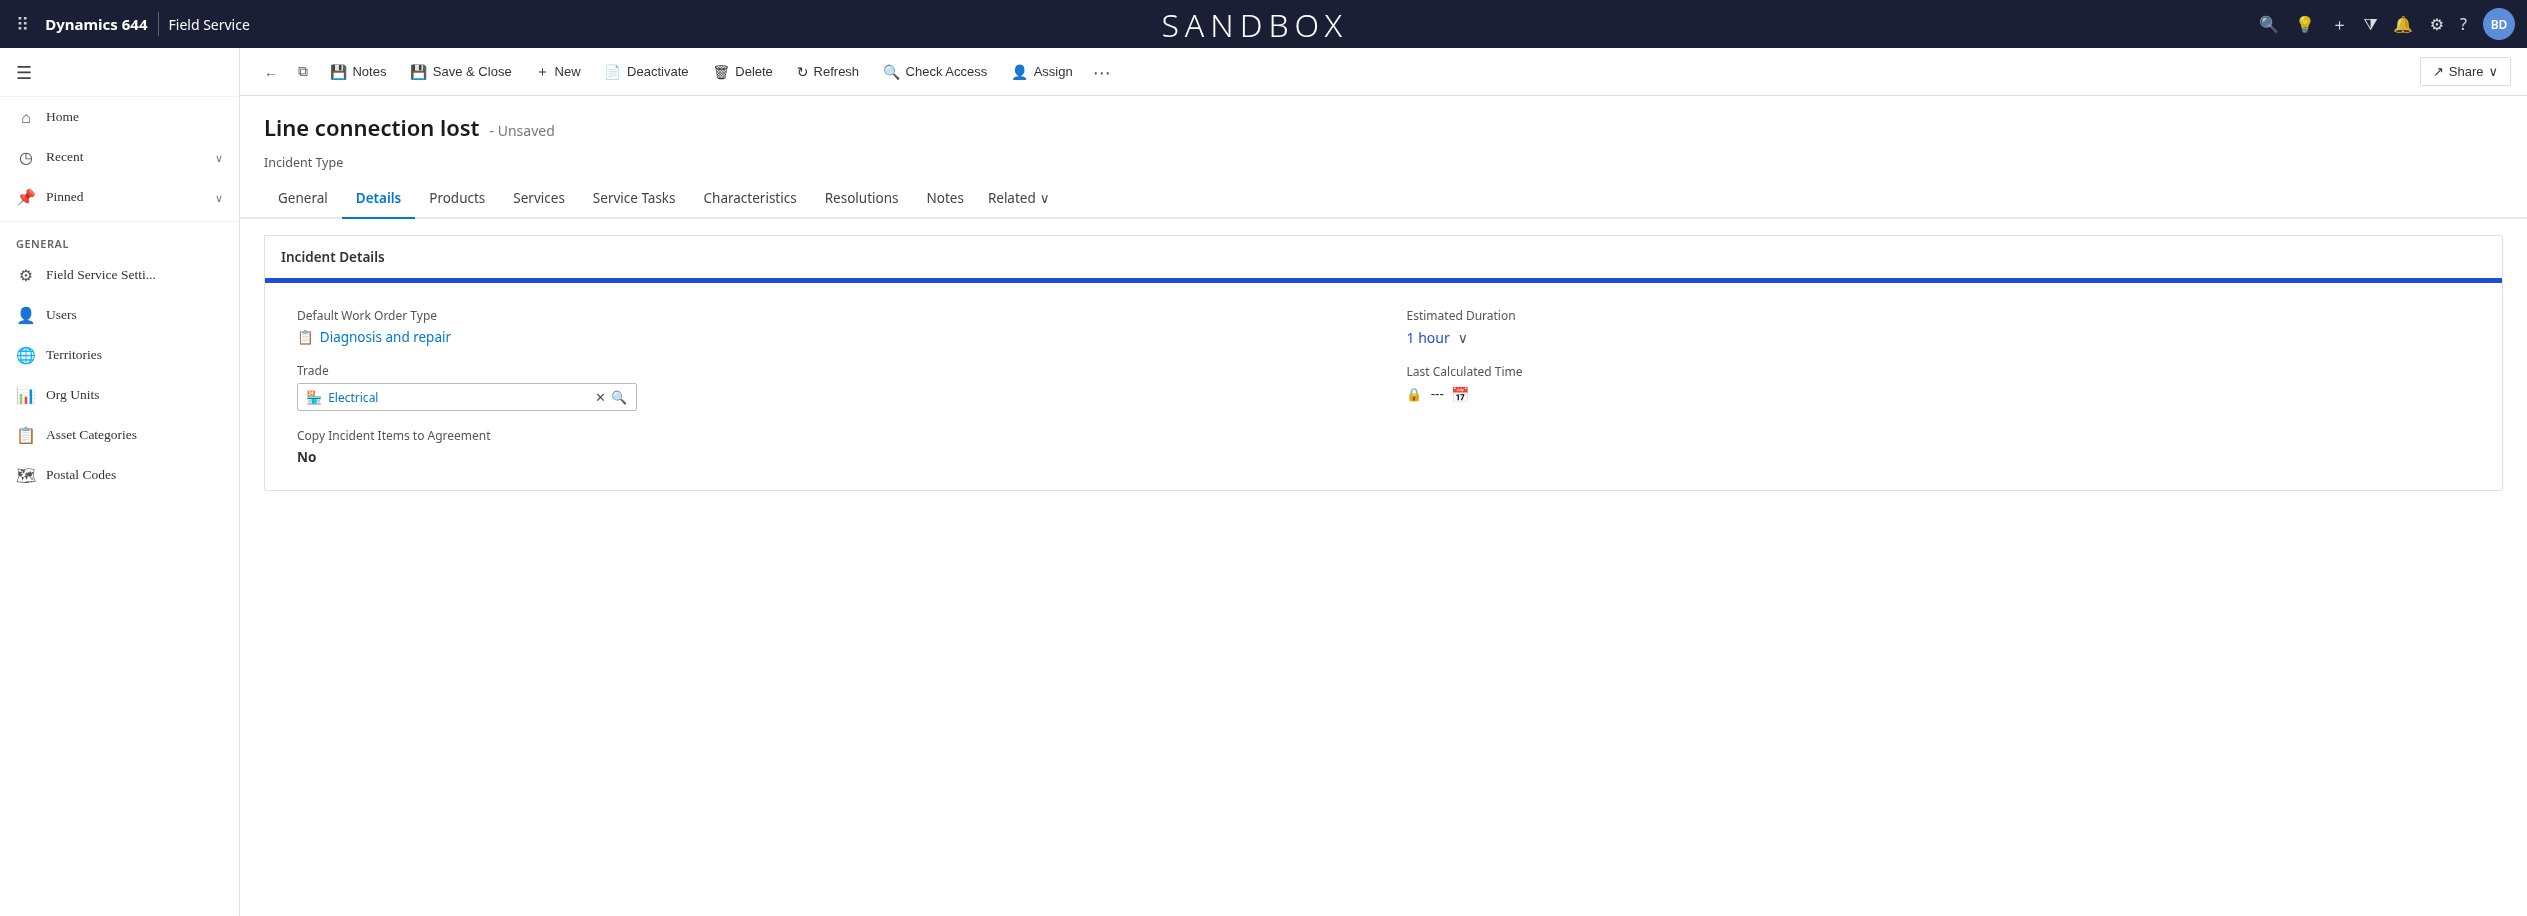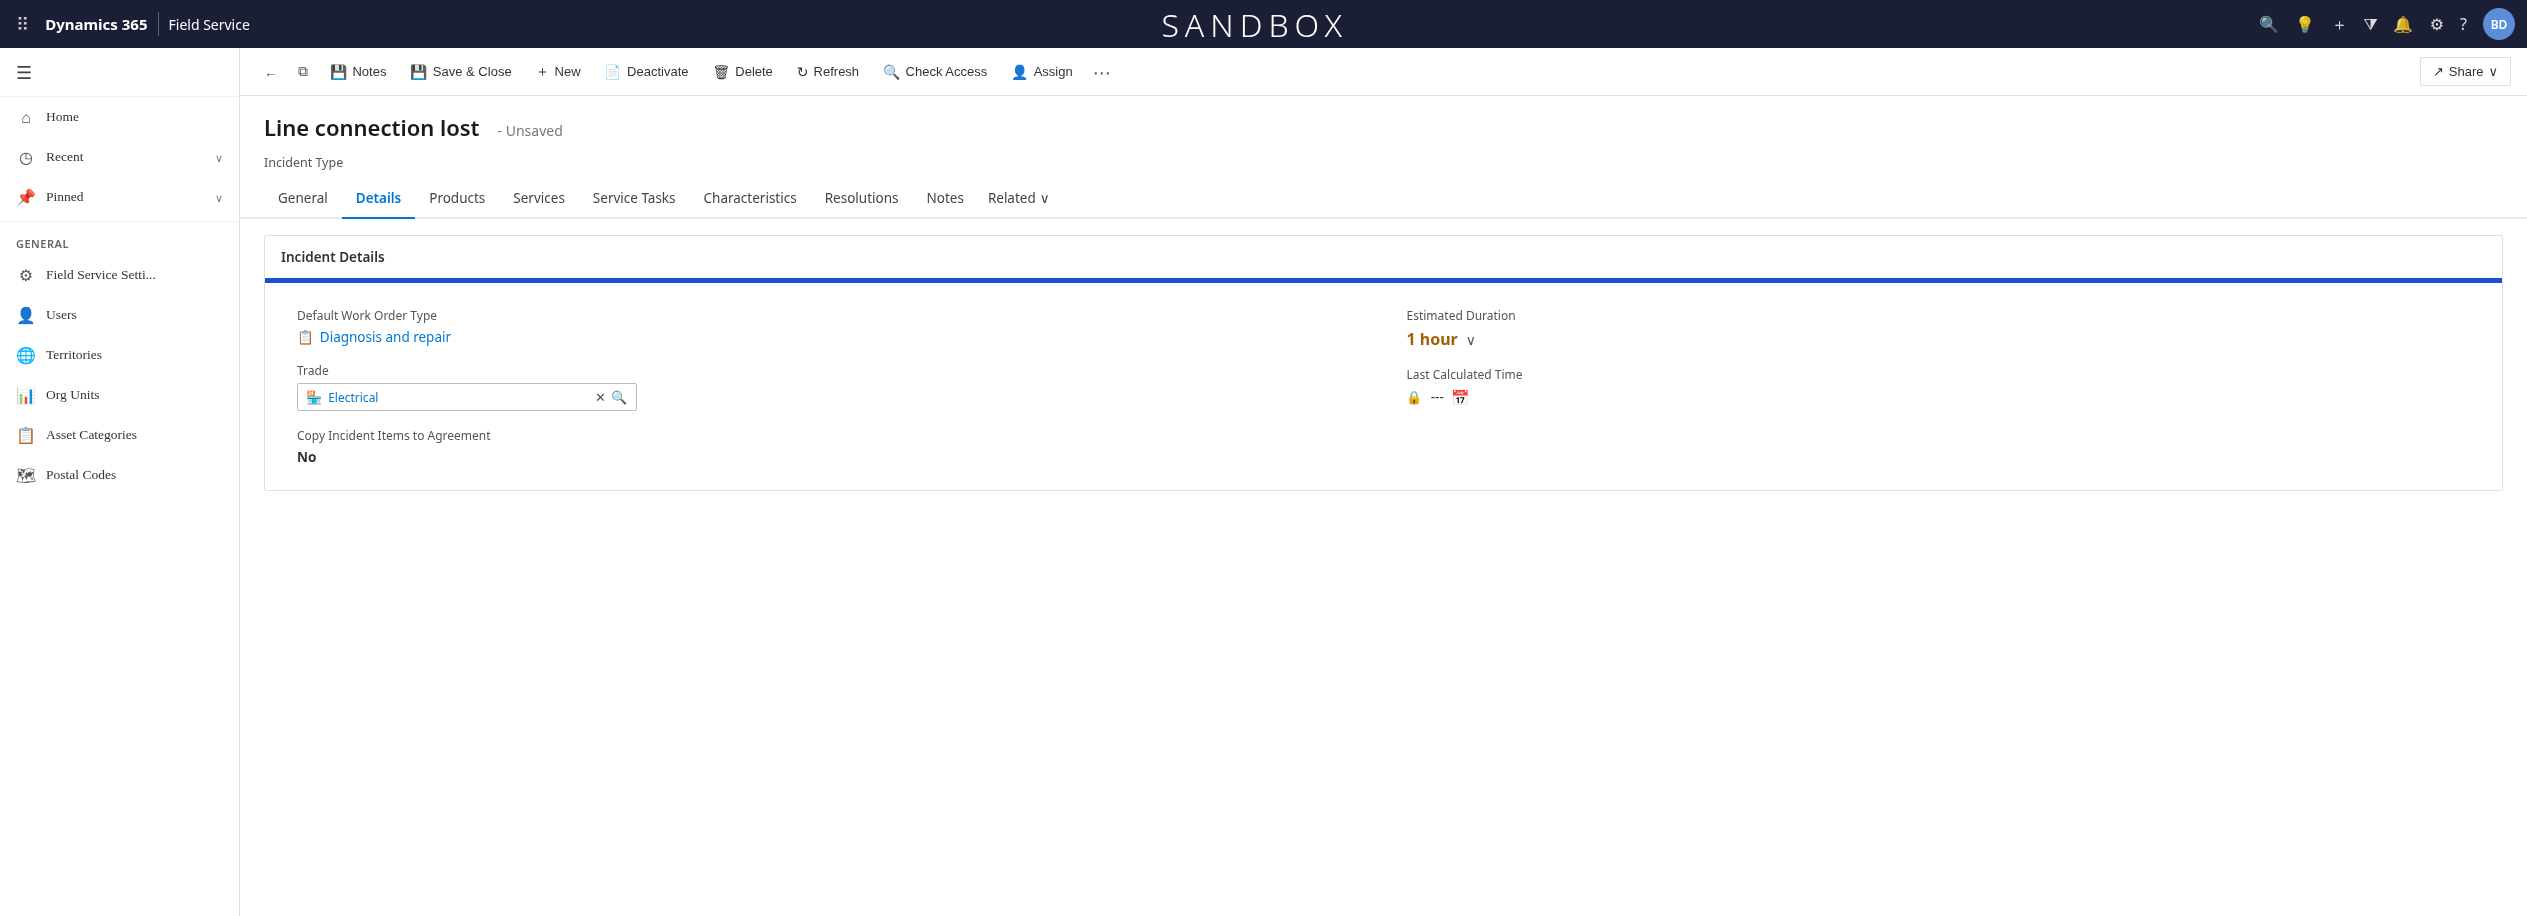--- a/index.html
+++ b/index.html
@@ -186,21 +186,21 @@
       overflow-y: auto;
       background: white;
     }
     .form-header {
       padding: 16px 24px 0;
       background: white;
     }
     .form-title-row {
       display: flex;
       align-items: baseline;
-      gap: 18px;
+      gap: 10px;
     }
     .form-title {
       font-size: 22px;
       font-weight: 600;
       color: #1a1a1a;
     }
     .form-unsaved {
       font-size: 14px;
       color: #777;
     }
@@ -298,23 +298,23 @@
     .trade-input-clear { color: #555; font-size: 13px; cursor: pointer; }
     .trade-input-search { color: #555; font-size: 13px; cursor: pointer; }
 
     
     .duration-row {
       display: flex;
       align-items: center;
       gap: 8px;
     }
     .duration-value {
-      font-size: 16px;
-      font-weight: 700;
-      color: #a16207;
+      font-size: 14px;
+      font-weight: 400;
+      color: #1d4ed8;
     }
     .duration-chevron { color: #555; font-size: 14px; cursor: pointer; }
 
     
     .lock-icon { color: #555; font-size: 13px; }
     .calendar-icon { color: #555; font-size: 15px; cursor: pointer; }
 
     .field-value-bold {
       font-size: 13.5px;
       font-weight: 700;
@@ -327,21 +327,21 @@
       gap: 8px;
     }
     .last-calc-dashes { color: #333; font-size: 13.5px; }
   </style>
 </head>
 <body>
 
 <div class="top-nav">
   <span class="top-nav-grid">⠿</span>
   <div class="top-nav-brand">
-    <span class="top-nav-dynamics">Dynamics 365</span>
+    <span class="top-nav-dynamics">Dynamics 644</span>
     <div class="top-nav-divider"></div>
     <span class="top-nav-module">Field Service</span>
   </div>
   <div class="top-nav-sandbox">SANDBOX</div>
   <div class="top-nav-icons">
     <span class="top-nav-icon">🔍</span>
     <span class="top-nav-icon">💡</span>
     <span class="top-nav-icon">＋</span>
     <span class="top-nav-icon">⧩</span>
     <span class="top-nav-icon">🔔</span>

